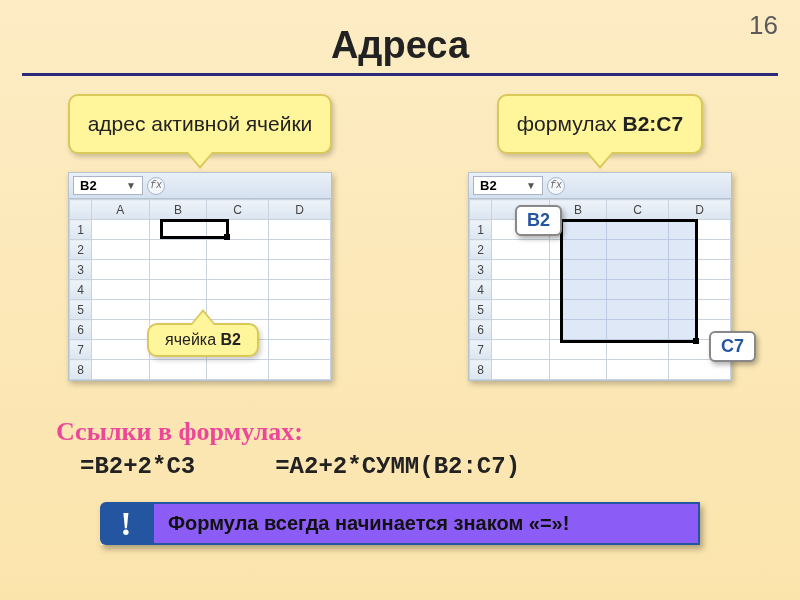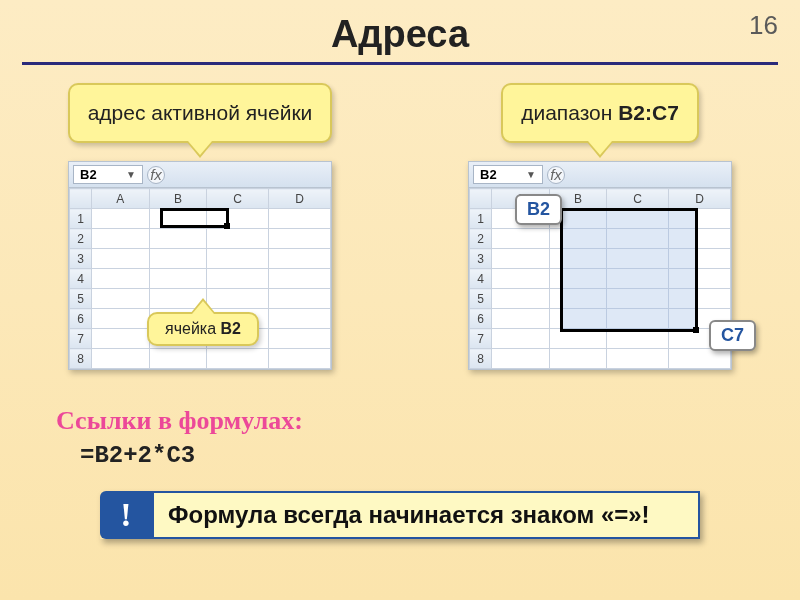--- a/index.html
+++ b/index.html
@@ -9,21 +9,21 @@
     font-family: Arial, sans-serif;
     position: relative;
     overflow: hidden;
   }
   .page-number {
     position: absolute; top: 10px; right: 22px;
     font-size: 26px; color: #5a5a5a; text-align: center;
   }
   .title {
     text-align: center; font-size: 38px; font-weight: bold;
-    color: #222; padding-top: 13px;
+    color: #222; padding-top: 24px;
   }
   .title-rule {
     margin: 6px 22px 0 22px; border: none; border-top: 3px solid #2a2a7a;
   }
   .row {
     display: flex; justify-content: space-around; margin-top: 18px;
   }
   .col { width: 340px; position: relative; display:flex; flex-direction:column; align-items:center; }
   .callout {
     background: #fff59a;
@@ -62,21 +62,21 @@
     height: 26px; border-bottom: 1px solid #b8c3d0; font-size: 13px;
   }
   .namebox {
     width: 70px; border: 1px solid #a8b5c6; background: #fff; margin: 0 4px;
     padding: 1px 6px; font-weight: bold; display:flex; justify-content:space-between; align-items:center;
   }
   .namebox .dd { color:#555; font-size:10px; }
   .fxbtn {
     width: 18px; height: 18px; border: 1px solid #a8b5c6; border-radius: 9px;
     background: #f4f7fb; margin-right: 6px; display:flex; align-items:center; justify-content:center;
-    font-size: 15px; color:#666; font-style: italic;
+    font-size: 10px; color:#666; font-style: italic; font-family: Liberation Mono, monospace;
   }
   table.grid { border-collapse: collapse; width: 100%; }
   table.grid th, table.grid td {
     border: 1px solid #c9d2df; height: 20px; font-size: 12px; color:#444;
     text-align: center; background: #fff;
   }
   table.grid th { background: linear-gradient(#eef3f9,#dbe5f0); font-weight: normal; }
   table.grid th.corner { background: linear-gradient(#eef3f9,#dbe5f0); width: 22px; }
   table.grid th.rowhdr { background: linear-gradient(#eef3f9,#dbe5f0); width: 22px; }
   .sel-single {
@@ -128,22 +128,22 @@
     display: flex; align-items: stretch;
     box-shadow: 3px 4px 6px rgba(0,0,0,0.3);
   }
   .notice .bang {
     width: 52px; background: #2455a0; color: #fff; font-size: 34px; font-weight: bold;
     font-family: Georgia, serif;
     display: flex; align-items: center; justify-content: center;
     border-top-left-radius: 6px; border-bottom-left-radius: 6px;
   }
   .notice .msg {
-    flex: 1; background: #fef9c3; border: 2px solid #2455a0;
-    padding: 8px 14px; font-size: 24px; font-weight: bold; color:#111;
+    flex: 1; background: #8b5cf6; border: 2px solid #2455a0;
+    padding: 8px 14px; font-size: 20px; font-weight: bold; color:#111;
     display:flex; align-items:center;
   }
 </style>
 </head>
 <body>
 
 <div class="page-number">16</div>
 <div class="title">Адреса</div>
 <hr class="title-rule">
 
@@ -230,21 +230,21 @@
         <div class="handle"></div>
       </div>
       <div class="callout-cell" style="left:78px; top:150px;">
         <span>ячейка </span><span class="bold">B2</span>
       </div>
     </div>
   </div>
 
   <div class="col">
     <div class="callout tail-down">
-      <span>диапазон </span><span class="bold">B2:C7</span>
+      <span>формулах </span><span class="bold">B2:C7</span>
     </div>
     <div class="sheet">
       <div class="namebar">
         <div class="namebox">
           <span>B2</span>
           <span class="dd">▼</span>
         </div>
         <div class="fxbtn">fx</div>
       </div>
       <table class="grid">
@@ -319,18 +319,19 @@
       </div>
       <div class="cell-tag" style="left:46px; top:32px;">B2</div>
       <div class="cell-tag" style="left:240px; top:158px;">C7</div>
     </div>
   </div>
 </div>
 
 <div class="subheading">Ссылки в формулах:</div>
 <div class="formulas">
   <span>=B2+2*C3</span>
+  <span>=A2+2*СУММ(B2:C7)</span>
 </div>
 
 <div class="notice">
   <div class="bang">!</div>
   <div class="msg">Формула всегда начинается знаком «=»!</div>
 </div>
 
 </body></html>

